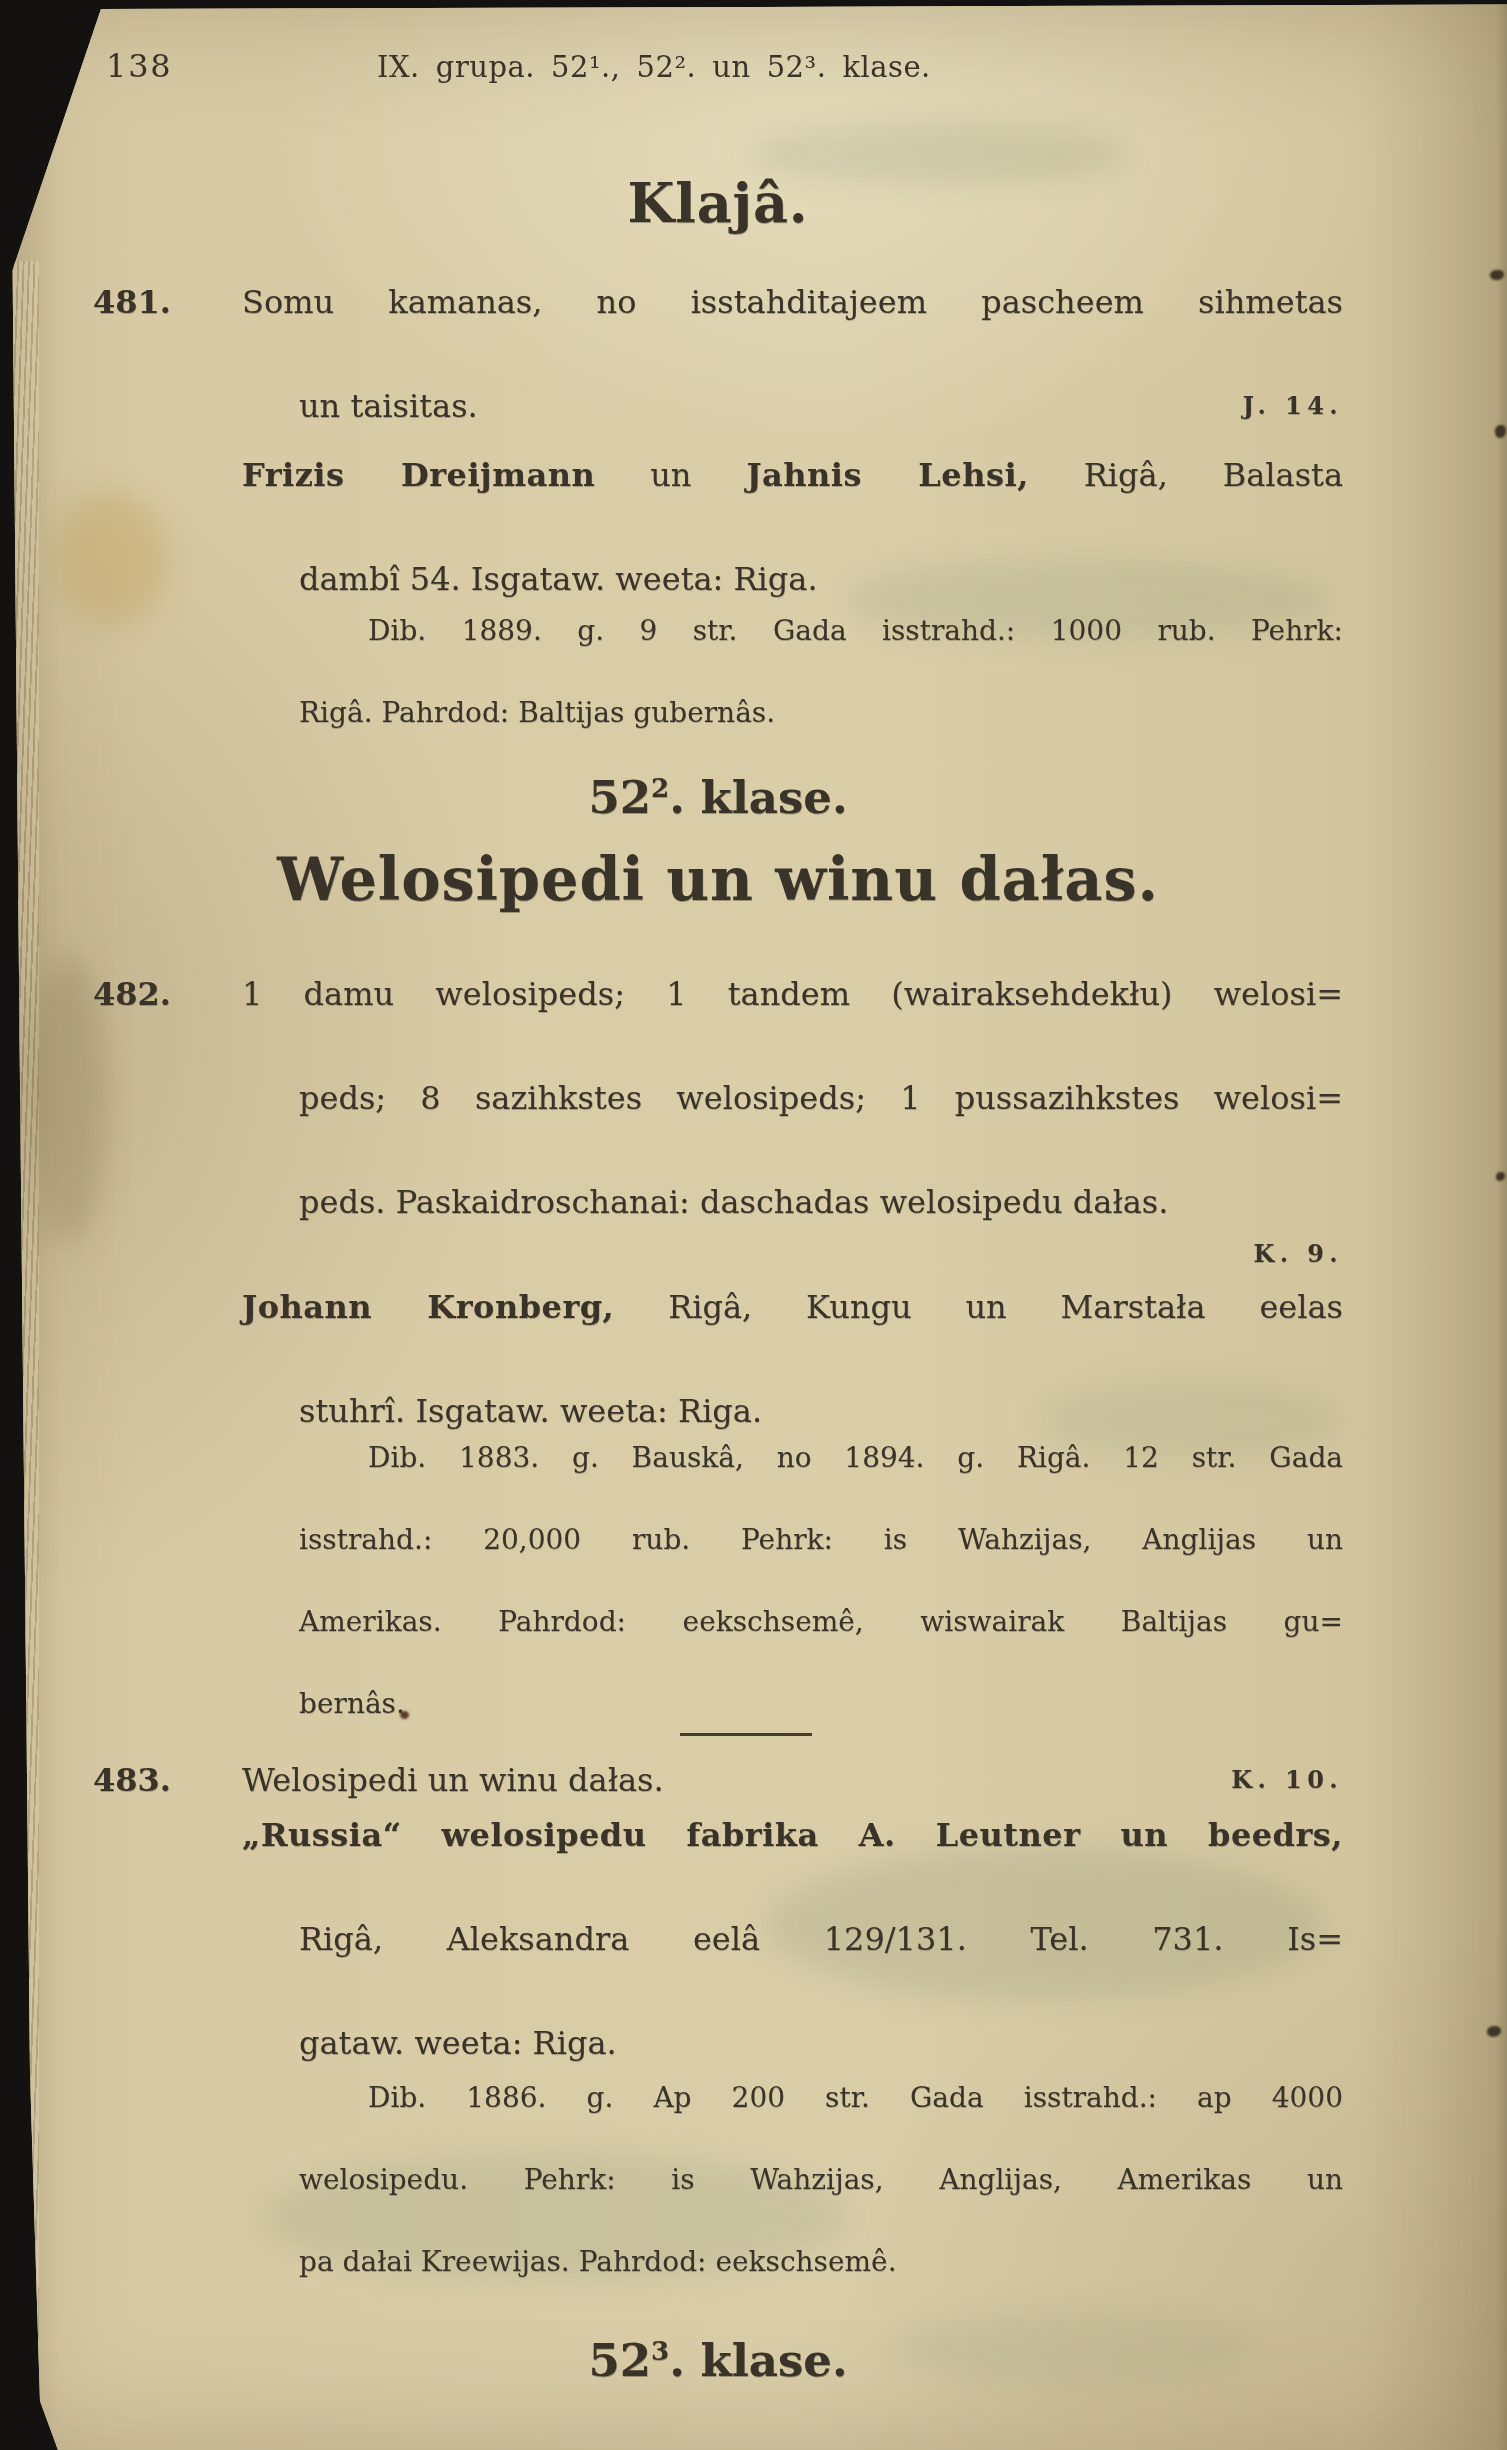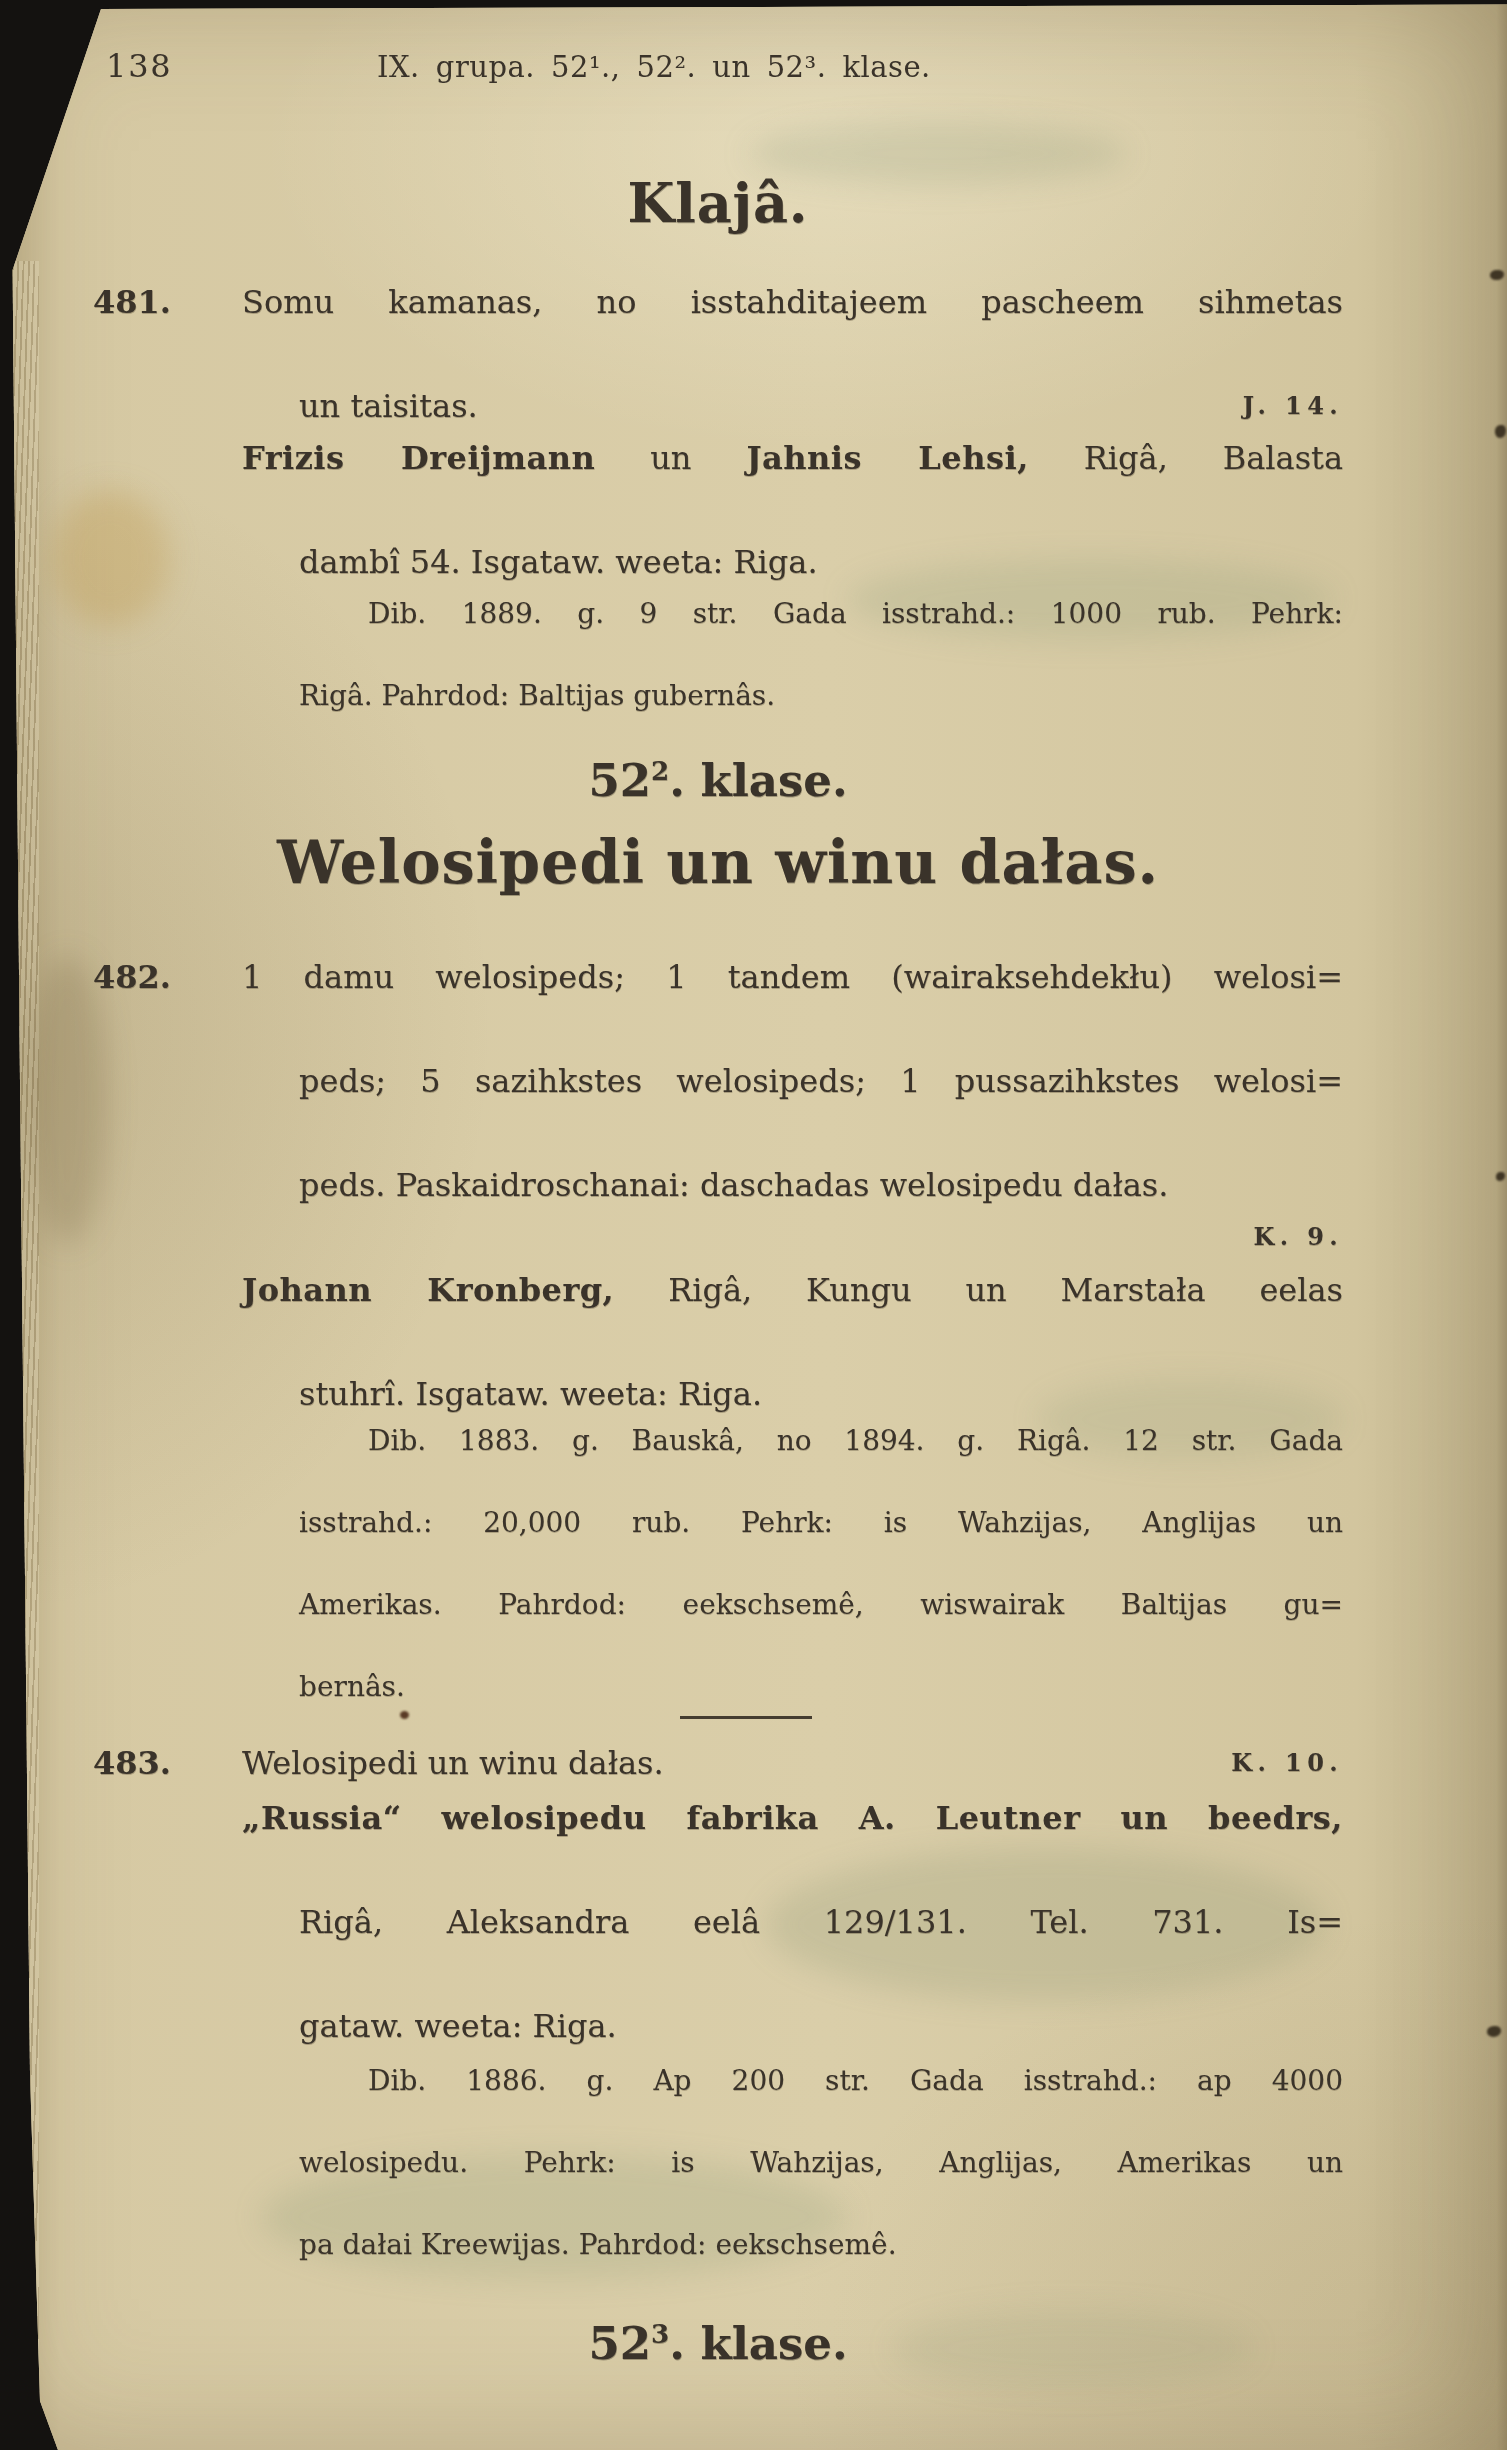--- a/index.html
+++ b/index.html
@@ -81,28 +81,28 @@
   <div class="speck" style="left:1487px;top:2026px;width:14.4px;height:10.8px;"></div>
   <div class="inkdot" style="left:400px;top:1711px;"></div>
 
   <div class="pagenum">138</div>
   <div class="runhead">IX. grupa.  52¹., 52². un 52³. klase.</div>
 
   <div id="content">
       <div class="t1 cen" style="margin-top: 168px;"><span>Klajâ.</span></div>
       <div class="bl f j" style="margin-top: 38px;"><span class="num">481.</span><span>Somu kamanas, no isstahditajeem pascheem sihmetas</span></div>
       <div class="bl c"><span>un taisitas.</span><span class="tag">J. 14.</span></div>
-      <div class="bl f j" style="margin-top: 0;"><span class="b">Frizis Dreijmann</span><span> un </span><span class="b">Jahnis Lehsi,</span><span> Rigâ, Balasta</span></div>
+      <div class="bl f j" style="margin-top: 17px;"><span class="b">Frizis Dreijmann</span><span> un </span><span class="b">Jahnis Lehsi,</span><span> Rigâ, Balasta</span></div>
       <div class="bl c"><span>dambî 54.  Isgataw. weeta: Riga.</span></div>
       <div class="sm s1 j" style="margin-top: 5.4px;"><span>Dib. 1889. g. 9 str. Gada isstrahd.: 1000 rub.  Pehrk:</span></div>
       <div class="sm sc"><span>Rigâ.  Pahrdod: Baltijas gubernâs.</span></div>
       <div class="kh cen" style="margin-top: 36px;"><span>52</span><span class="sup">2</span><span>. klase.</span></div>
       <div class="tx cen" style="margin-top: 14.4px;"><span>Welosipedi un winu dałas.</span></div>
       <div class="bl f j" style="margin-top: 50px;"><span class="num">482.</span><span>1 damu welosipeds; 1 tandem (wairaksehdekłu) welosi=</span></div>
-      <div class="bl c j"><span>peds; 5 sazihkstes welosipeds; 1 pussazihkstes welosi=</span></div>
+      <div class="bl c j"><span>peds; 8 sazihkstes welosipeds; 1 pussazihkstes welosi=</span></div>
       <div class="bl c"><span>peds.  Paskaidroschanai: daschadas welosipedu dałas.</span></div>
       <div class="bl">
         <span class="tag">K. 9.</span>
       </div>
       <div class="bl f j" style="margin-top: 1px;"><span class="b">Johann Kronberg,</span><span> Rigâ, Kungu un Marstała eelas</span></div>
       <div class="bl c"><span>stuhrî.  Isgataw. weeta: Riga.</span></div>
       <div class="sm s1 j"><span>Dib. 1883. g. Bauskâ, no 1894. g. Rigâ. 12 str. Gada</span></div>
       <div class="sm sc j"><span>isstrahd.: 20,000 rub.  Pehrk: is Wahzijas, Anglijas un</span></div>
       <div class="sm sc j"><span>Amerikas.  Pahrdod: eekschsemê, wiswairak Baltijas gu=</span></div>
       <div class="sm sc"><span>bernâs.</span></div>

